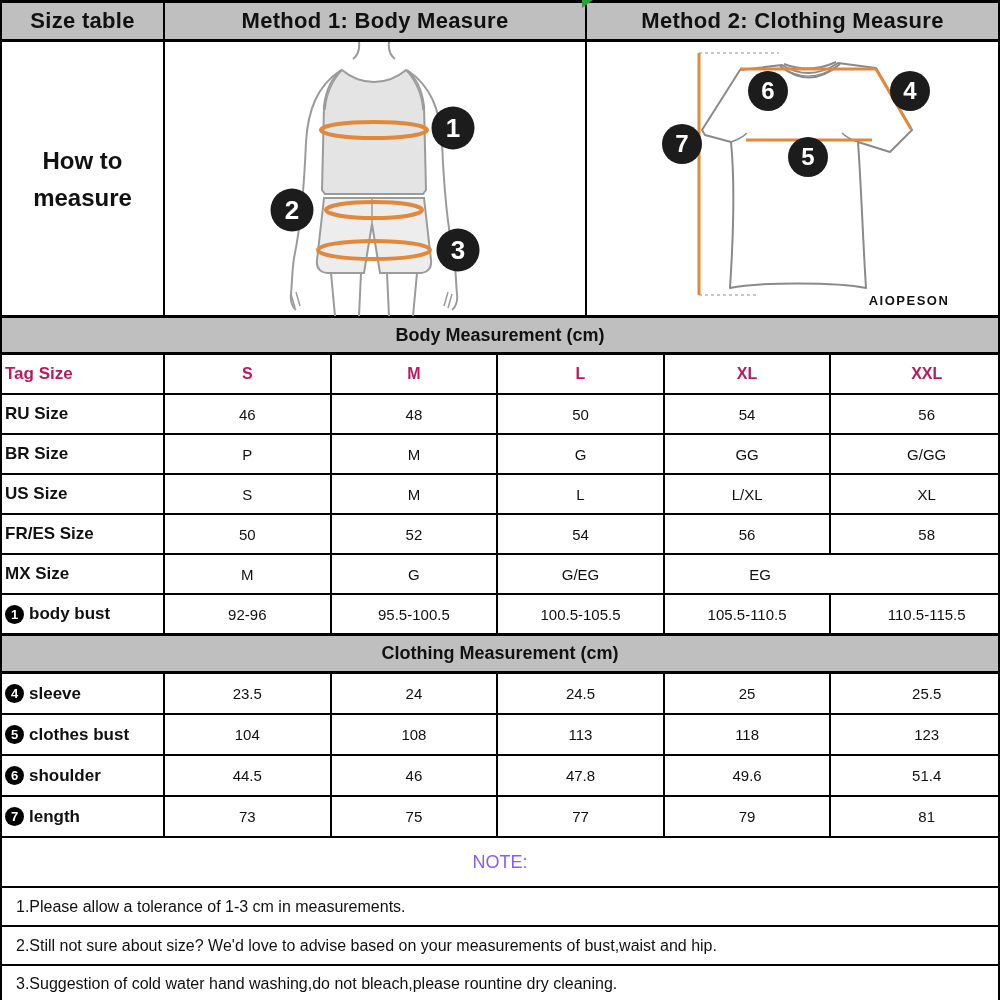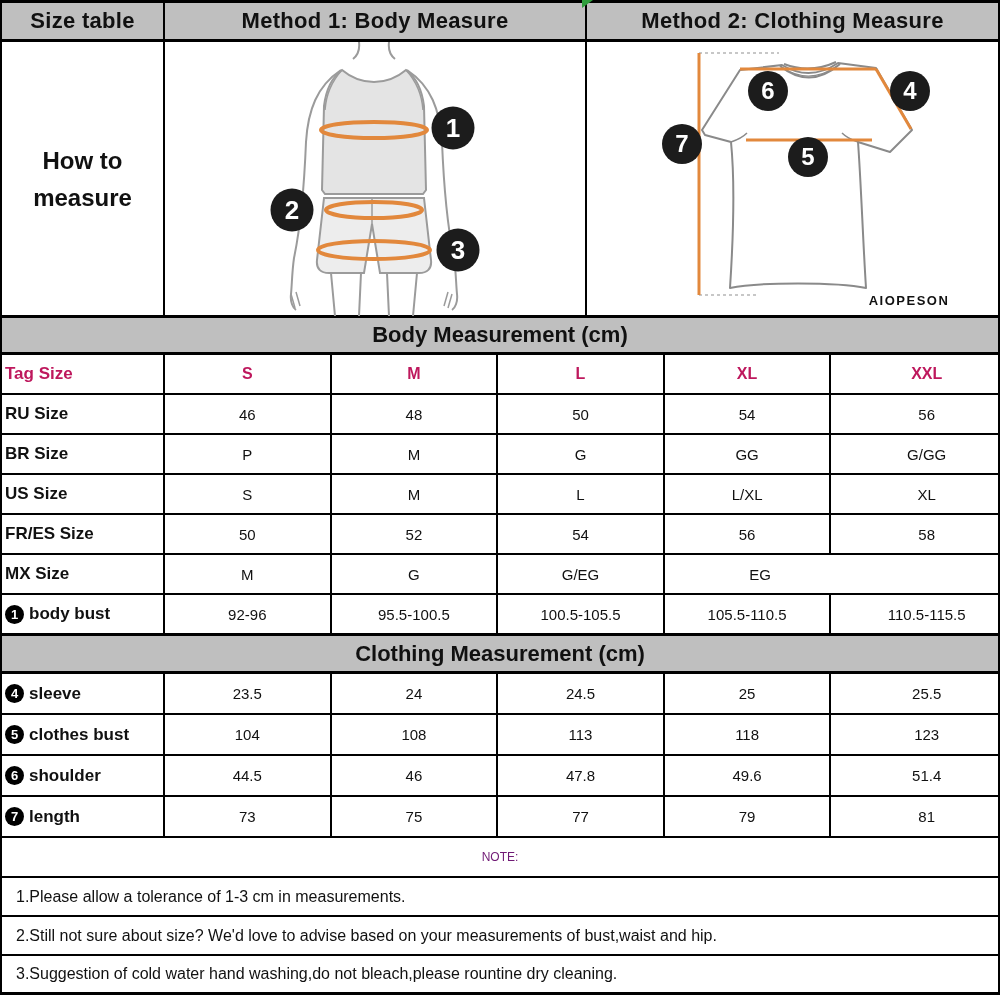--- a/index.html
+++ b/index.html
@@ -59,21 +59,21 @@
     font-weight:bold;
     transform:translate(-50%,-50%);
     z-index:4;
   }
   .marker.big { width:43px; height:43px; font-size:26px; }
   .marker.med { width:40px; height:40px; font-size:24px; }
   
   .band {
     background:#bfbfbf;
     display:flex; align-items:center; justify-content:center;
-    font-weight:bold; font-size:22px;
+    font-weight:bold; font-size:18px;
     border-left:2px solid #000; border-right:2px solid #000;
     border-bottom:3px solid #000;
   }
   .band1 { height:37px; }
   .band2 { height:39px; border-top:1px solid #000; }
   
   .mrow {
     display:grid;
     grid-template-columns:163px 1fr 1fr 1fr 1fr 1fr;
     height:40px;
@@ -98,23 +98,23 @@
   .mrow.headrow .val { font-size:16px; }
   .badge {
     display:inline-flex; align-items:center; justify-content:center;
     width:19px; height:19px; border-radius:50%;
     background:#000; color:#fff;
     font-size:13px; font-weight:bold;
     margin-right:5px; flex:none;
   }
   
   .note-title {
-    height:40px;
-    display:flex; align-items:center; justify-content:center;
-    color:#701a75; font-size:12px; font-weight:normal;
+    height:50px;
+    display:flex; align-items:center; justify-content:center;
+    color:#8b5cf6; font-size:18px; font-weight:normal;
     border-left:2px solid #000; border-right:2px solid #000;
     border-bottom:2px solid #000;
   }
   .note-row {
     height:39px;
     display:flex; align-items:center;
     font-size:16px;
     padding-left:14px;
     border-left:2px solid #000; border-right:2px solid #000;
     border-bottom:2px solid #000;

